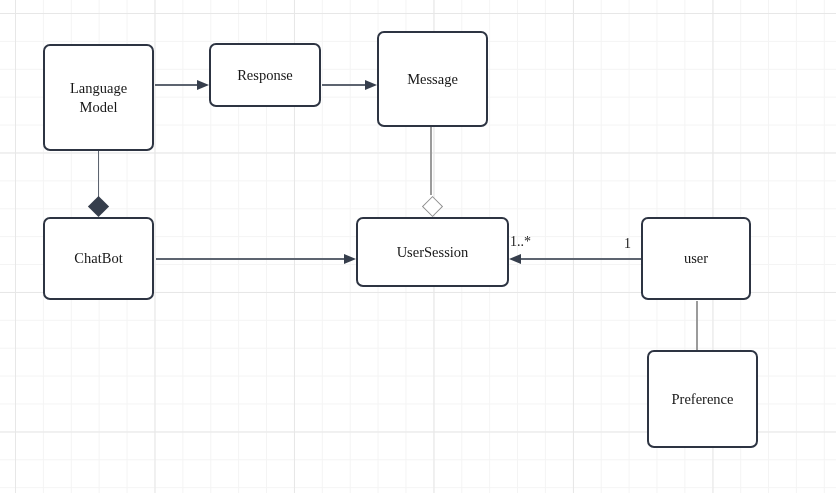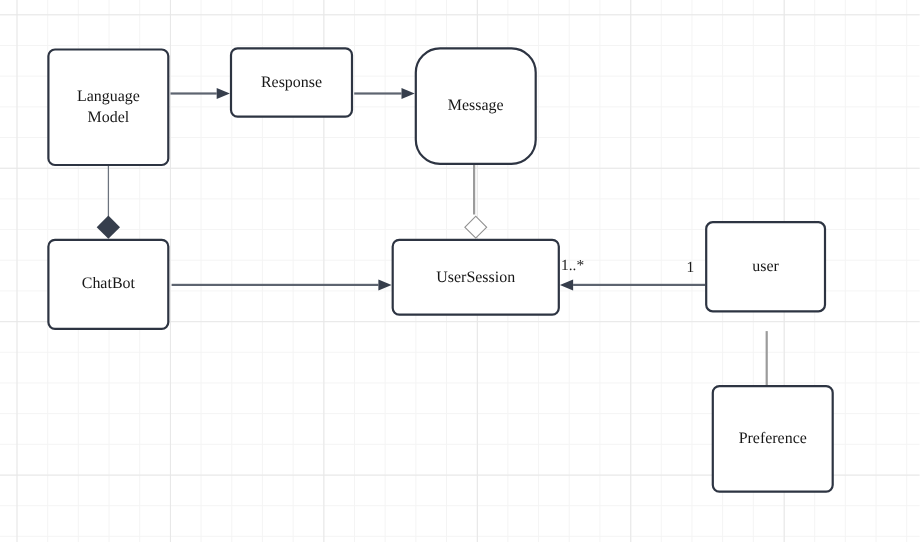--- a/index.html
+++ b/index.html
@@ -31,24 +31,24 @@
     align-items: center;
     justify-content: center;
     text-align: center;
     font-size: 14.5px;
     color: #171717;
     white-space: pre-line;
     line-height: 19px;
   }
   .n-language-model { left: 43px;  top: 44px;  width: 111px; height: 107px; }
   .n-response       { left: 209px; top: 43px;  width: 112px; height: 64px; }
-  .n-message        { left: 377px; top: 43px;  width: 111px; height: 107px; border-radius: 23px; }
+  .n-message        { left: 377px; top: 31px;  width: 111px; height: 96px; }
   .n-chatbot        { left: 43px;  top: 217px; width: 111px; height: 83px; text-align: center; }
   .n-user-session   { left: 356px; top: 217px; width: 153px; height: 70px; }
-  .n-user           { left: 641px; top: 201px; width: 110px; height: 83px; text-align: right; }
+  .n-user           { left: 641px; top: 217px; width: 110px; height: 83px; text-align: right; }
   .n-preference     { left: 647px; top: 350px; width: 111px; height: 98px; }
 
   .hline { position: absolute; height: 1.6px; background: #5d6470; }
   .vline { position: absolute; width: 1.6px; background: #5d6470; }
   .vline.assoc { background: #9b9b9b; }
 
   .arrowhead-right {
     position: absolute; width: 0; height: 0;
     border-top: 5px solid transparent;
     border-bottom: 5px solid transparent;

